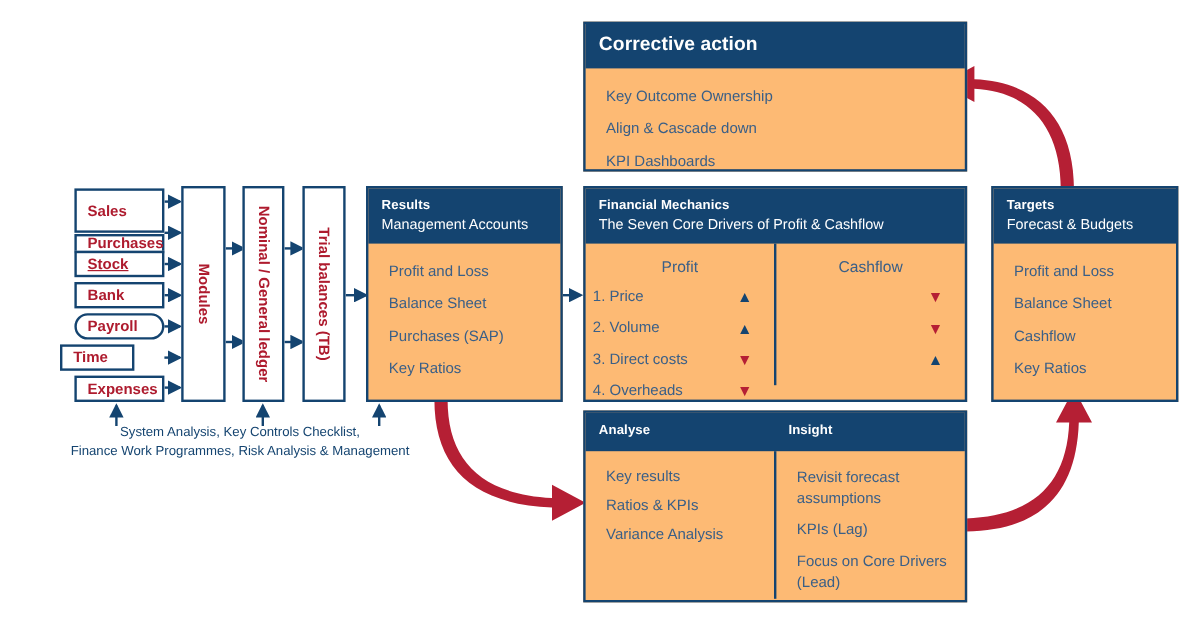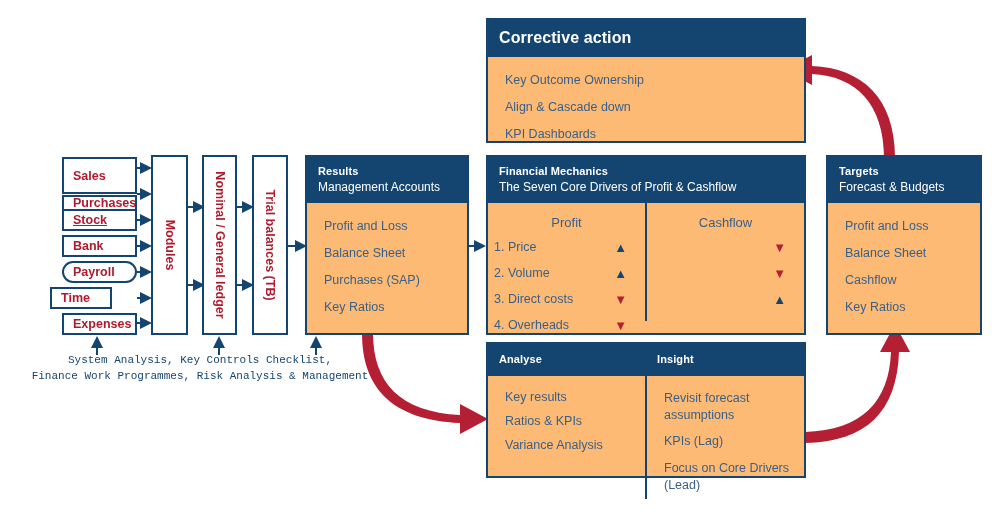--- a/index.html
+++ b/index.html
@@ -35,21 +35,21 @@
   .fm-col-title{text-align:center;color:#3A5F87;font-size:13px;padding:6px 0 4px 0;}
   .fm-row{display:flex;align-items:center;color:#3A5F87;font-size:12.5px;
           height:26px;padding-left:6px;}
   .fm-row .lbl{flex:1;}
   .tri{font-size:13px;line-height:1;padding-right:18px;}
   .up{color:#144470;}
   .down{color:#B51F34;}
   .cf-row{display:flex;justify-content:flex-end;height:26px;align-items:center;}
 
   .cap{position:absolute;color:#144470;font-size:11px;text-align:center;
-       line-height:1.45;white-space:nowrap;font-family:Liberation Mono, monospace;}
+       line-height:1.45;white-space:nowrap;}
 
   svg.overlay{position:absolute;left:0;top:0;width:997px;height:528px;
               pointer-events:none;}
 </style>
 </head>
 <body>
 
 <svg class="overlay" viewBox="0 0 997 528">
   <defs>
     <marker id="navyArrow" markerWidth="6" markerHeight="6" refX="5" refY="3" orient="auto" markerUnits="strokeWidth">
@@ -212,21 +212,21 @@
     <div class="psub">Forecast &amp; Budgets</div>
   </div>
   <div class="pbody">
     <div class="row">Profit and Loss</div>
     <div class="row">Balance Sheet</div>
     <div class="row">Cashflow</div>
     <div class="row">Key Ratios</div>
   </div>
 </div>
 
-<div class="abs panel" style="left:486px;top:342px;width:320px;height:136px;">
+<div class="abs panel" style="left:486px;top:342px;width:320px;height:160px;">
   <div class="phead split" style="padding:0;">
     <div style="padding:9px 11px 10px 11px;">
       <div class="ptitle">Analyse</div>
     </div>
     <div style="padding:9px 11px 10px 11px;">
       <div class="ptitle">Insight</div>
     </div>
   </div>
   <div class="split" style="height:123px;">
     <div class="pbody" style="padding:10px 11px;">

